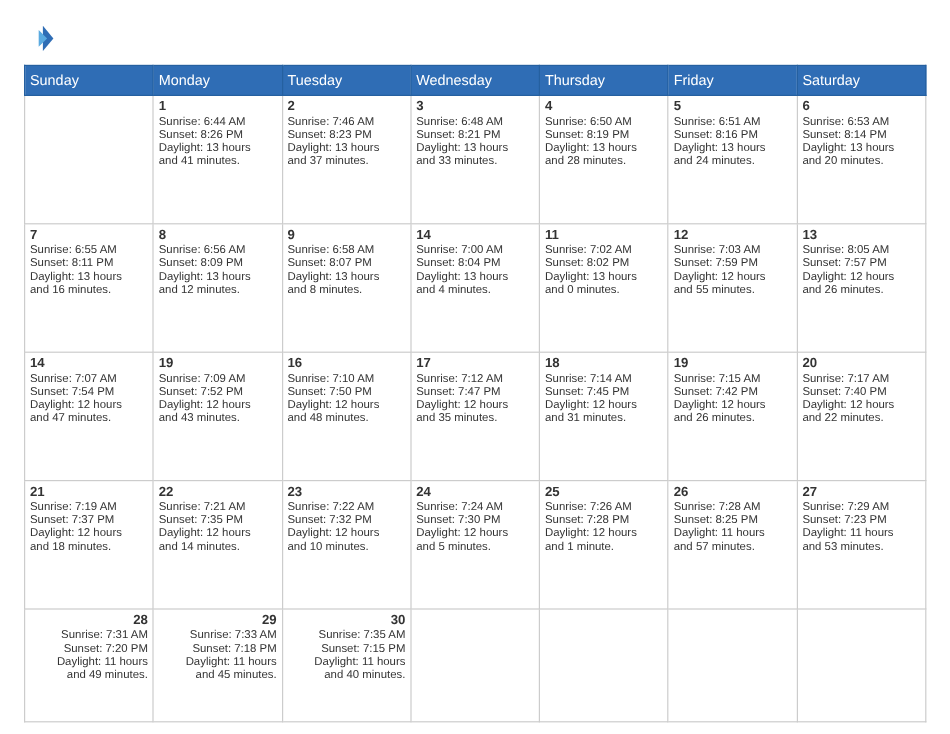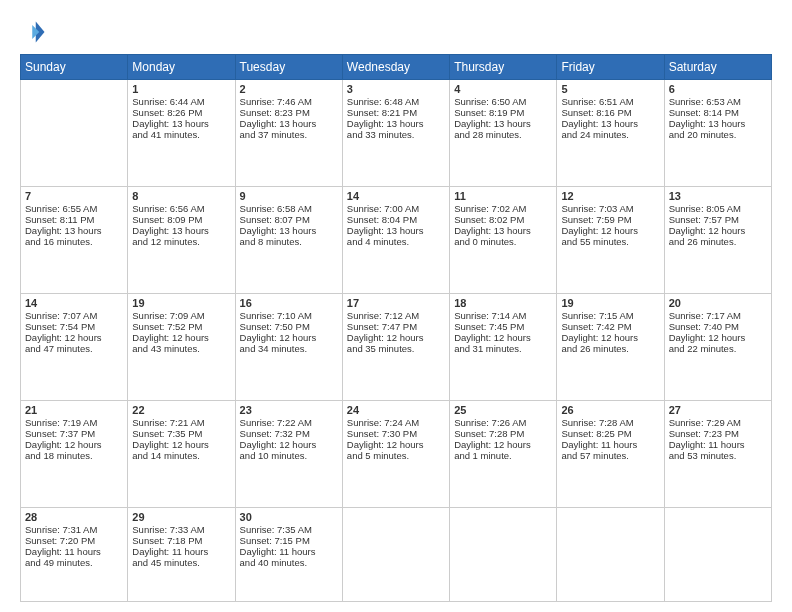--- a/index.html
+++ b/index.html
@@ -76,21 +76,21 @@
       background: #fff;
     }
     .day-num {
       font-size: 11px;
       font-weight: bold;
       display: block;
       margin-bottom: 1px;
     }
     .empty { background: #f9f9f9; }
     .week-row td { height: 82px; }
-    .last-row td { height: 72px; }
+    .last-row td { height: 72px; text-align: right; }
   </style>
 </head>
 <body>
 
 <div class="page">
   <div class="header">
     <div class="logo">
       <svg class="logo-icon" viewBox="0 0 32 32">
         <polygon points="18,4 28,16 18,28" fill="#2f6db5"></polygon>
         <polygon points="14,8 22,16 14,24" fill="#5aaae0"></polygon>
@@ -228,21 +228,21 @@
             <div>Sunrise: 7:09 AM</div>
             <div>Sunset: 7:52 PM</div>
             <div>Daylight: 12 hours</div>
             <div>and 43 minutes.</div>
           </td>
           <td>
             <span class="day-num">16</span>
             <div>Sunrise: 7:10 AM</div>
             <div>Sunset: 7:50 PM</div>
             <div>Daylight: 12 hours</div>
-            <div>and 34 minutes.</div>
+            <div>and 48 minutes.</div>
           </td>
           <td>
             <span class="day-num">17</span>
             <div>Sunrise: 7:12 AM</div>
             <div>Sunset: 7:47 PM</div>
             <div>Daylight: 12 hours</div>
             <div>and 35 minutes.</div>
           </td>
           <td>
             <span class="day-num">18</span>

